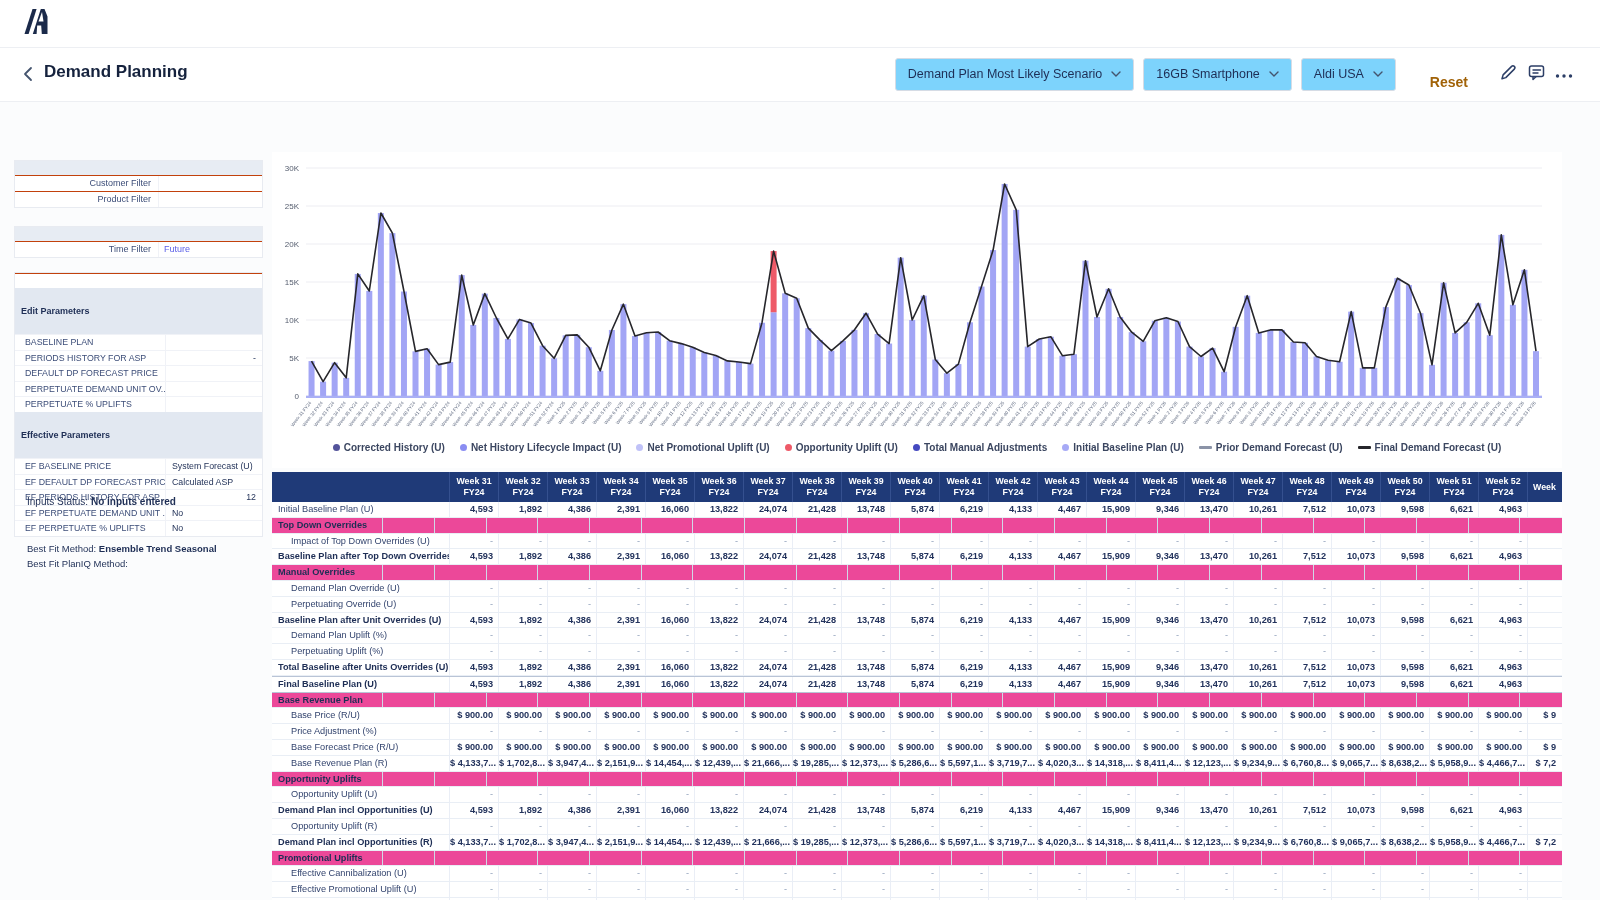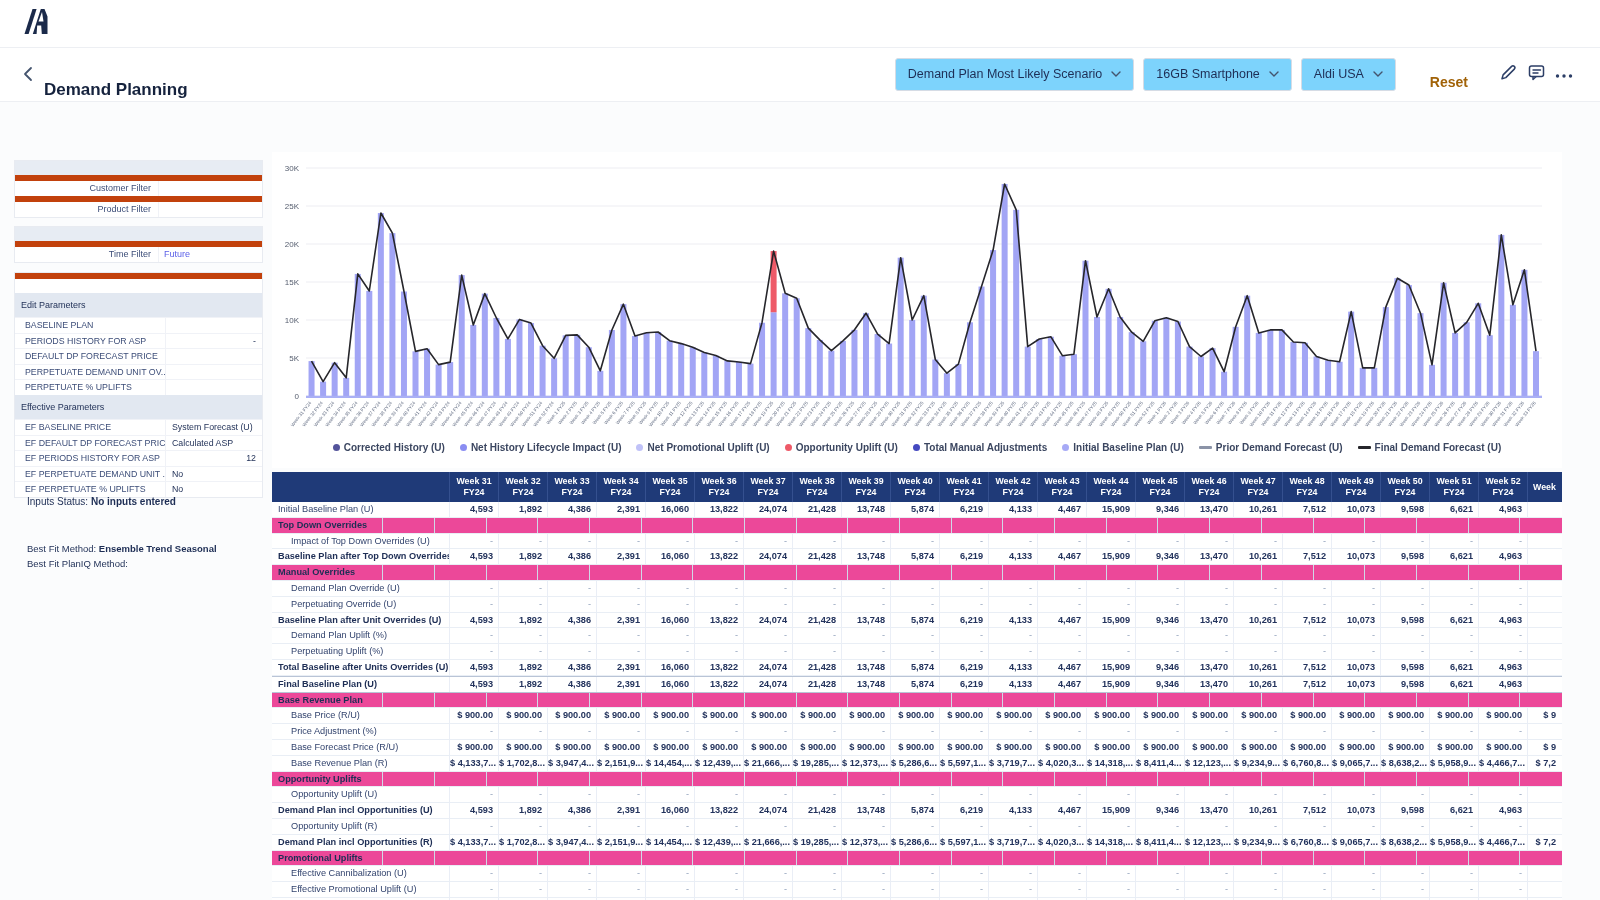--- a/index.html
+++ b/index.html
@@ -4,36 +4,36 @@
 <style>
   html,body{margin:0;padding:0;}
   body{width:1600px;height:900px;overflow:hidden;background:#fff;
        font-family:"Liberation Sans",sans-serif;color:#1e2e55;position:relative;}
   
   .topbar{position:absolute;left:0;top:0;width:1600px;height:47px;background:#fff;}
   .logo{position:absolute;left:22px;top:8px;cursor:pointer;}
   .titlebar{position:absolute;left:0;top:47px;width:1600px;height:53px;background:#fff;
             border-top:1px solid #edeff3;border-bottom:1px solid #edeff3;}
   .back{position:absolute;left:22px;top:18px;background:none;border:none;padding:0;cursor:pointer;}
-  .page-title{position:absolute;left:44px;top:32px;font-size:17px;font-weight:700;color:#15223d;margin:0;}
+  .page-title{position:absolute;left:44px;top:14px;font-size:17px;font-weight:700;color:#15223d;margin:0;}
   .hdr-right{position:absolute;right:22px;top:9px;height:34px;display:flex;align-items:center;}
   .dropdown{height:33px;border:1px solid #d6dce5;border-radius:3px;background:#7dd3fc;display:flex;
             align-items:center;gap:9px;padding:0 12px;font-size:12.5px;color:#1e2e55;cursor:pointer;
             margin-left:9px;font-family:inherit;}
   .reset{font-size:14px;font-weight:700;color:#a16207;margin:16px 20px 0 28px;background:none;border:none;cursor:pointer;font-family:inherit;}
   .iconbtn{width:28px;height:26px;display:flex;align-items:center;justify-content:center;background:none;border:none;cursor:pointer;padding:0;}
   .content-bg{position:absolute;left:0;top:101px;width:1600px;height:799px;background:#fbfcfd;}
   
   .panel{position:absolute;background:#fff;border:1px solid #e8ebf1;box-sizing:border-box;}
   .strip{height:14px;background:#e7ecf3;}
-  .frow{height:15px;display:flex;border-top:6px solid #c2410c;font-size:9px;justify-content:center;}
+  .frow{height:15px;display:flex;border-top:1px solid #c2410c;font-size:9px;justify-content:center;}
   .flabel{width:136px;text-align:right;padding-right:7px;color:#3c4d78;line-height:15px;border-right:1px solid #f0f2f7;}
   .fvalue{flex:1;padding-left:5px;line-height:15px;color:#1e2e55;}
   .fvalue.link{color:#5a5fe8;cursor:pointer;}
-  .psection{background:#e2e8f1;font-weight:400;font-size:9px;color:#1e2e55;padding:5px 6px;height:14px;line-height:14px;}
+  .psection{background:#e2e8f1;font-weight:700;font-size:9px;color:#1e2e55;padding:16px 6px;height:14px;line-height:14px;}
   .prow{display:flex;height:14.6px;border-top:1px solid #f0f2f7;font-size:8.8px;align-items:center;}
   .plabel{width:140px;padding-left:10px;color:#3c4d78;border-right:1px solid #f0f2f7;line-height:14.6px;
           white-space:nowrap;overflow:hidden;}
   .pvalue{flex:1;padding:0 6px;color:#1e2e55;line-height:14.6px;}
   .pvalue.right{text-align:right;}
   .status-line{position:absolute;left:27px;top:496px;font-size:10px;color:#1e2e55;}
   .bestfit{position:absolute;left:27px;top:542px;font-size:9.5px;line-height:14.5px;color:#1e2e55;}
   .b{font-weight:700;}
   
   .chart-panel{position:absolute;left:272px;top:152px;width:1290px;height:316px;background:#fff;}

